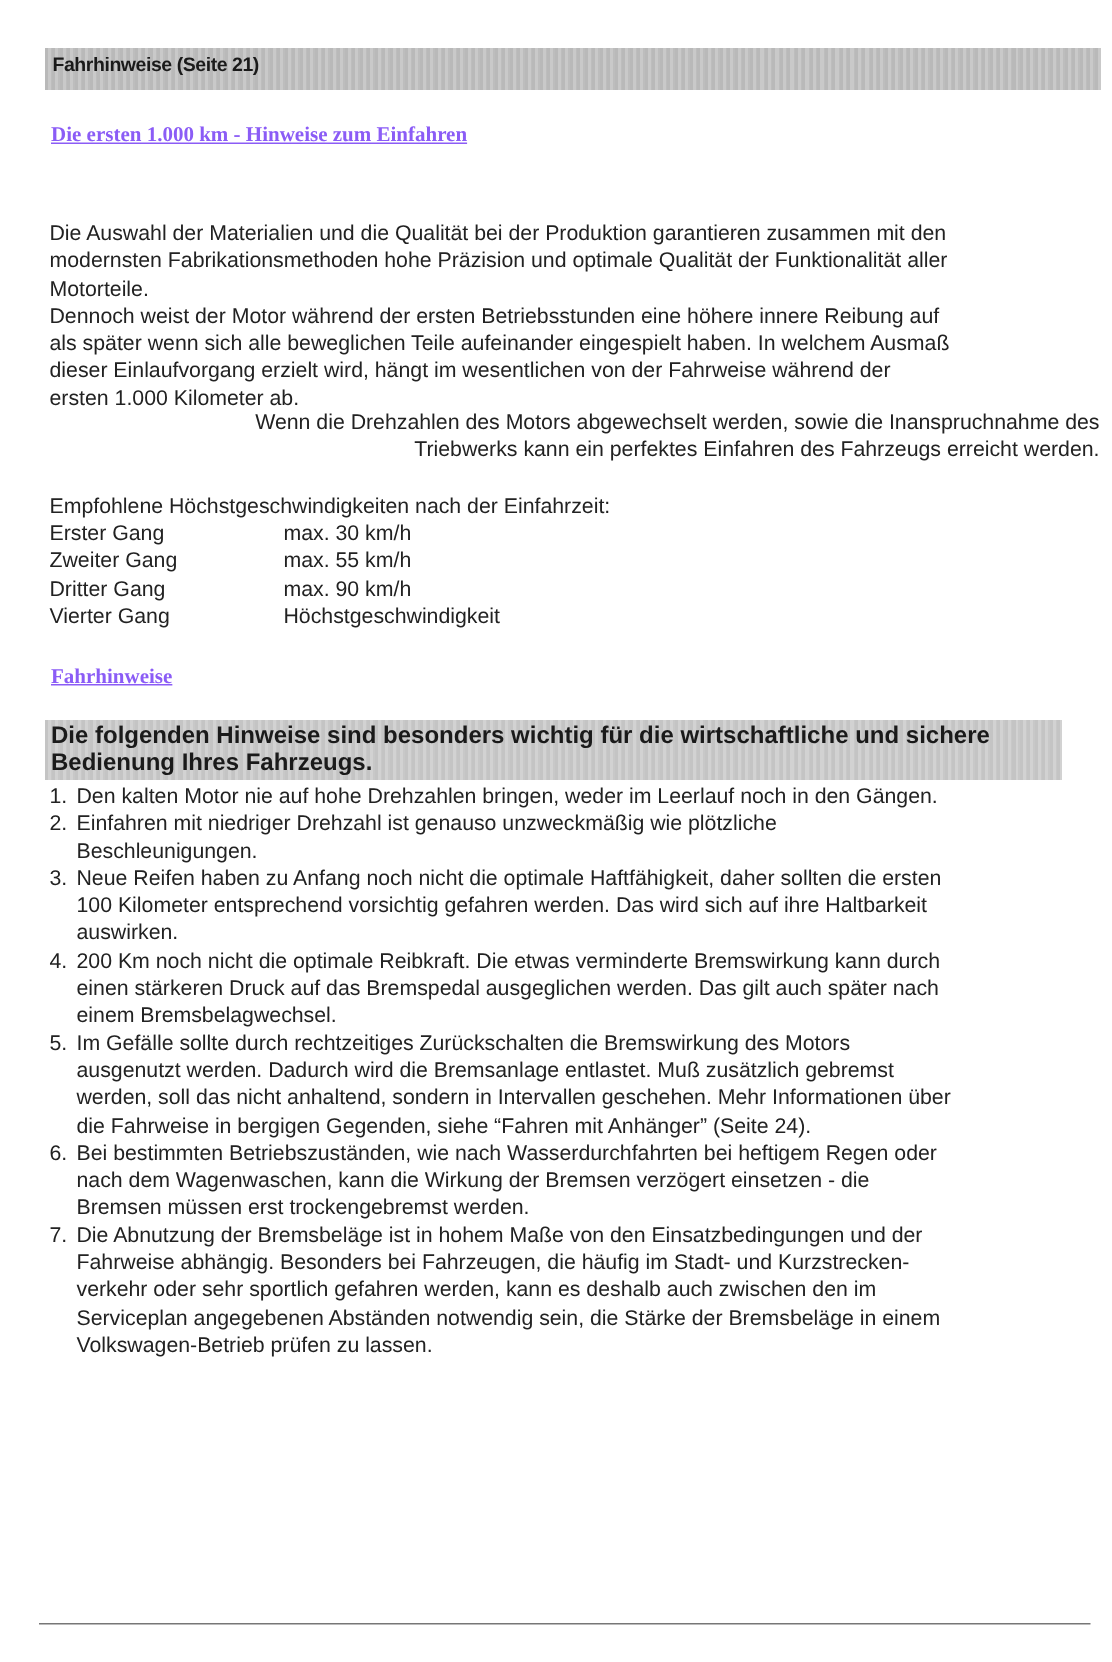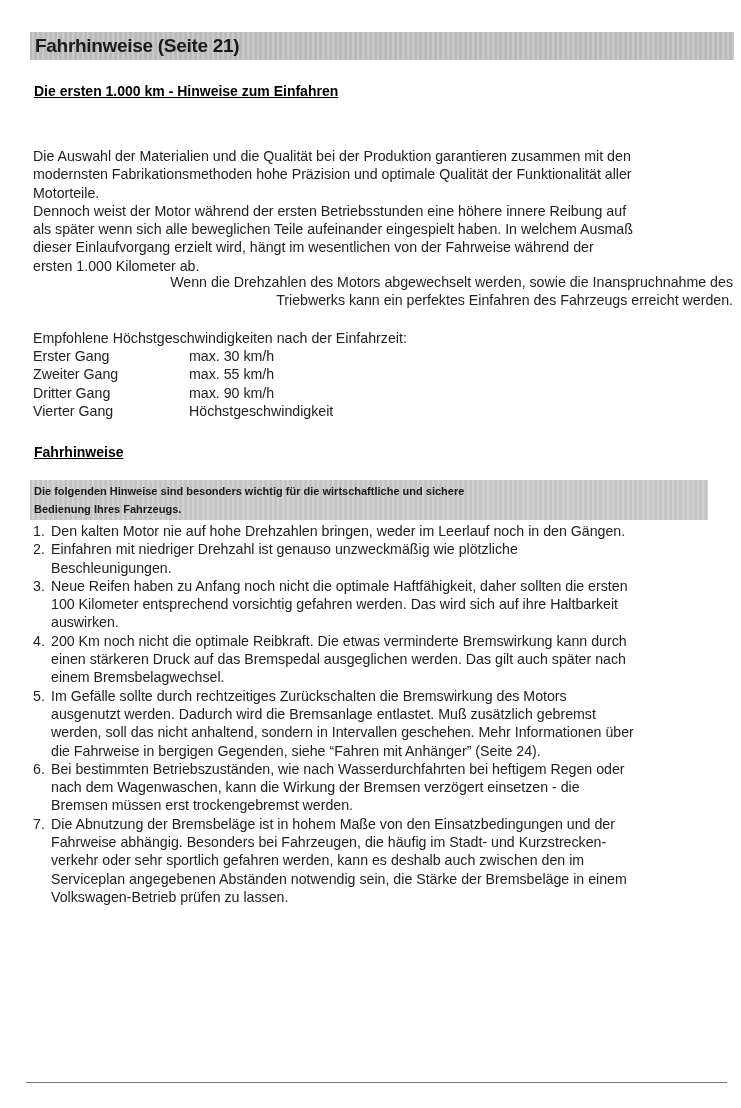--- a/index.html
+++ b/index.html
@@ -8,44 +8,44 @@
     font-family: "Liberation Sans", sans-serif; color: #1e1e1e;
   }
   .page { position: absolute; left: 0; top: 0; width: 741px; height: 1108px; }
 
   .title-bar {
     position: absolute; left: 30px; top: 32px; width: 704px; height: 28px;
     background: repeating-linear-gradient(90deg, #b9b9b9 0 2px, #c9c9c9 2px 4px, #bdbdbd 4px 5px);
   }
   .title-bar span {
     position: absolute; left: 5px; top: 3px;
-    font-weight: bold; font-size: 19px; color: #1a1a1a; letter-spacing: -0.3px;
+    font-weight: bold; font-size: 13px; color: #1a1a1a; letter-spacing: -0.3px;
   }
 
   .h2 {
     position: absolute; left: 34px; font-size: 14px; font-weight: bold;
-    text-decoration: underline; color: #000000;
+    text-decoration: underline; color: #8b5cf6; font-family: Liberation Serif, serif;
   }
 
   .para {
     position: absolute; left: 33px; width: 700px; font-size: 14.2px; line-height: 18.3px;
     color: #222;
   }
 
   .speed-table { position: absolute; left: 33px; top: 347px; font-size: 14.2px; line-height: 18.3px; color:#222; }
   .speed-row { display: flex; }
   .speed-row .gear { width: 156px; }
 
   .hl-box {
     position: absolute; left: 30px; top: 480px; width: 678px; height: 40px;
     background: repeating-linear-gradient(90deg, #c4c4c4 0 2px, #d2d2d2 2px 4px, #c8c8c8 4px 5px);
   }
   .hl-text {
     position: absolute; left: 34px; top: 482px; width: 680px;
-    font-weight: bold; font-size: 11px; line-height: 18.3px; color: #1a1a1a;
+    font-weight: bold; font-size: 16px; line-height: 18.3px; color: #1a1a1a;
   }
 
   .list { position: absolute; left: 33px; top: 522px; width: 710px; font-size: 14.2px; line-height: 18.3px; color:#222; }
   .li { display: flex; }
   .li .num { width: 18px; flex: none; }
   .li .txt { width: 690px; }
 
   .bottom-rule {
     position: absolute; left: 26px; top: 1082px; width: 701px; height: 1px;
     background: #777;

